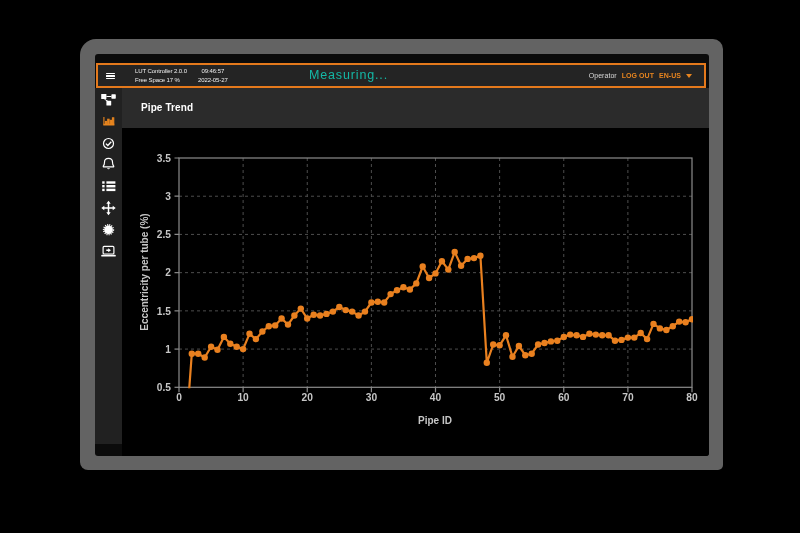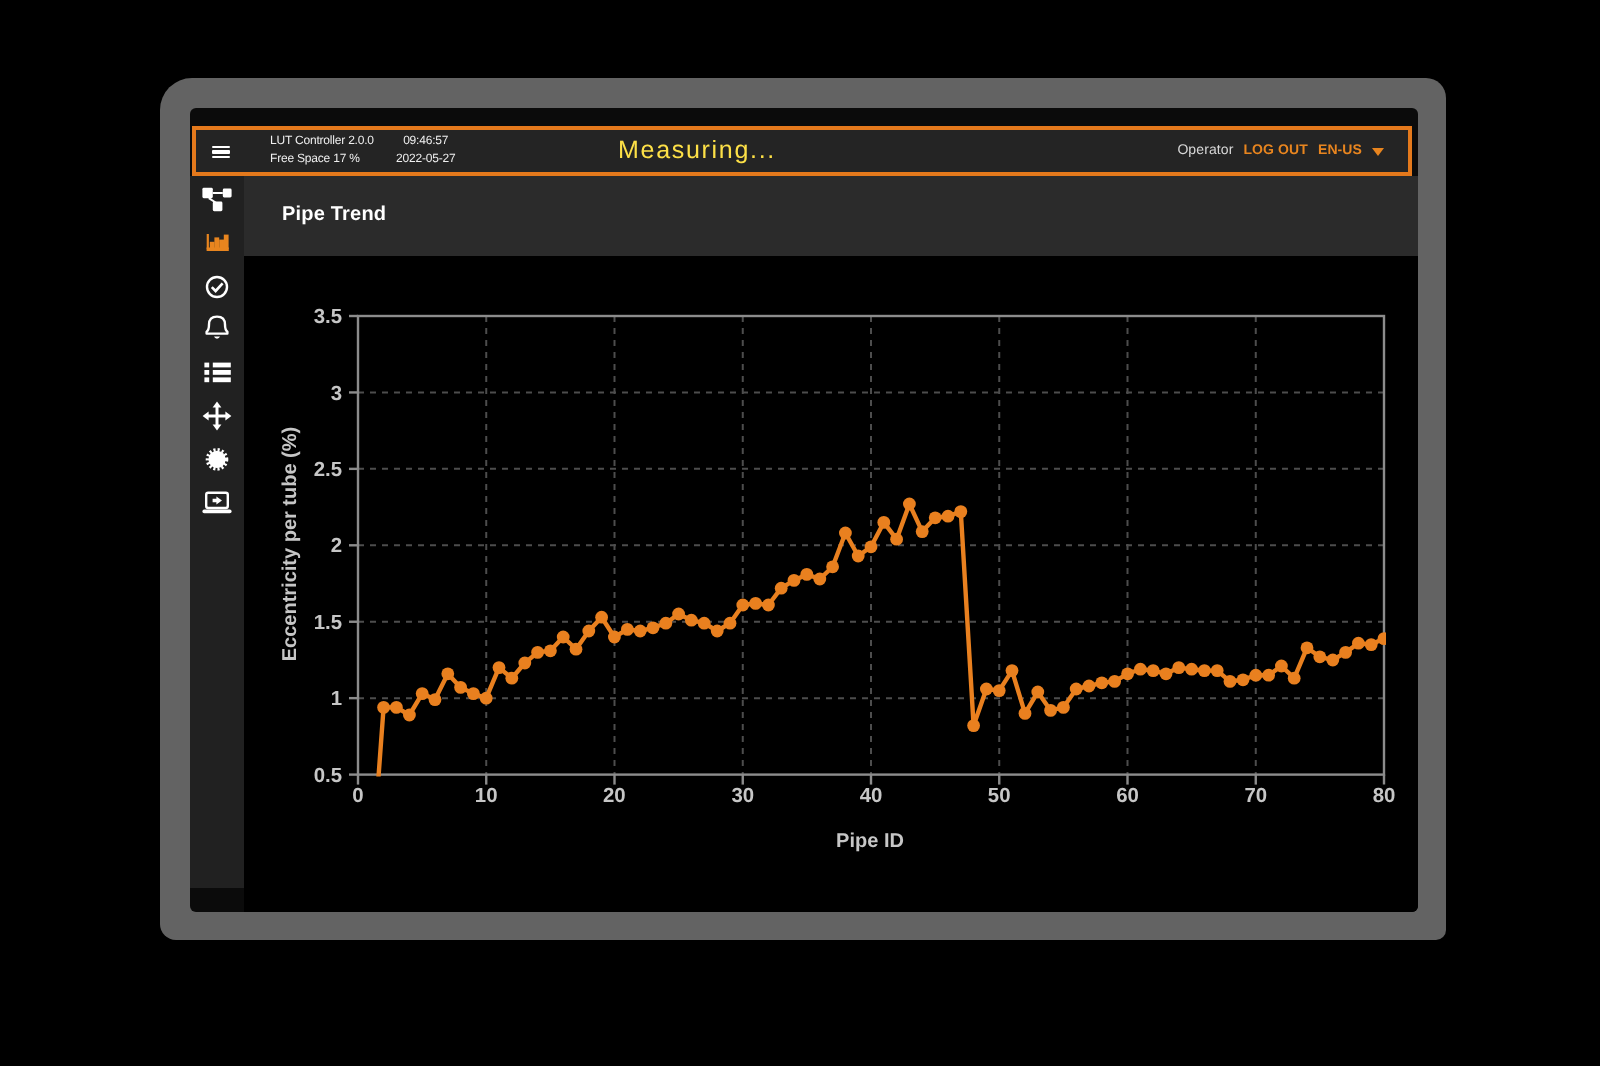--- a/index.html
+++ b/index.html
@@ -4,21 +4,21 @@
   html,body{margin:0;padding:0;background:#000;width:800px;height:533px;overflow:hidden;
     font-family:"Liberation Sans",sans-serif;}
   .abs{position:absolute;}
   #device{left:80px;top:39px;width:643px;height:431px;background:#636363;border-radius:16px 10px 5px 8px;}
   #screen{left:15px;top:15px;width:614px;height:402px;background:#0b0b0b;border-radius:3px;overflow:hidden;}
   #topbar{left:1px;top:9px;width:610px;height:25px;background:#242424;border:2px solid #e4791c;
     box-sizing:border-box;}
   #sidebar{left:0;top:34px;width:27px;height:356px;background:#212121;}
   #piperow{left:27px;top:34px;width:587px;height:40px;background:#2b2b2b;}
   .tb-small{font-size:6px;line-height:9px;color:#efefef;letter-spacing:-0.1px;white-space:nowrap;}
-  #title{left:0;top:0;width:501px;height:21px;text-align:center;color:#fde047;font-size:12.5px;
+  #title{left:0;top:0;width:501px;height:21px;text-align:center;color:#14b8a6;font-size:12.5px;
     letter-spacing:0.85px;line-height:21px;}
   #rightgrp{right:12px;top:0;height:21px;display:flex;align-items:center;gap:5px;}
   #rightgrp span{font-size:7px;letter-spacing:0.05px;}
   .orange{color:#e8851f;font-weight:bold;}
   #ptlabel{left:19px;top:0;height:40px;line-height:40px;color:#fff;font-size:10px;font-weight:bold;
     letter-spacing:0.1px;}
   #dd{left:79px;top:11px;width:492px;height:26px;border:1px solid #a2a2a2;box-sizing:border-box;
     color:#f0f0f0;font-size:11px;line-height:24px;letter-spacing:0.5px;}
   #dd .txt{margin-left:16px;}
   #chart{left:27px;top:74px;width:587px;height:328px;background:#000;}

